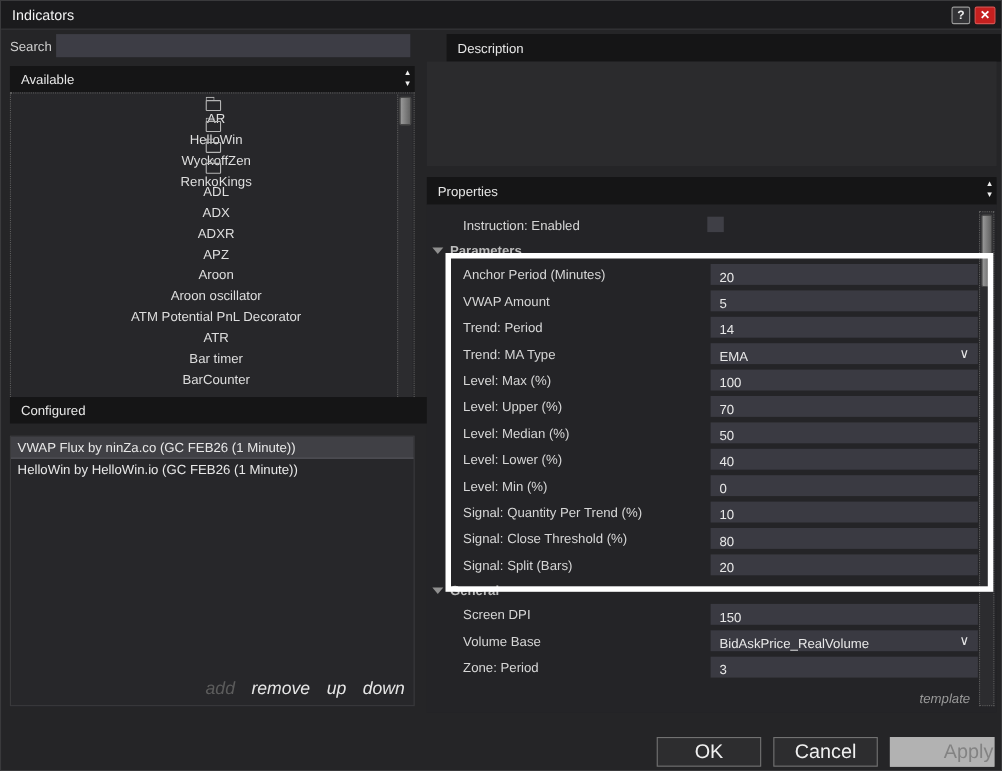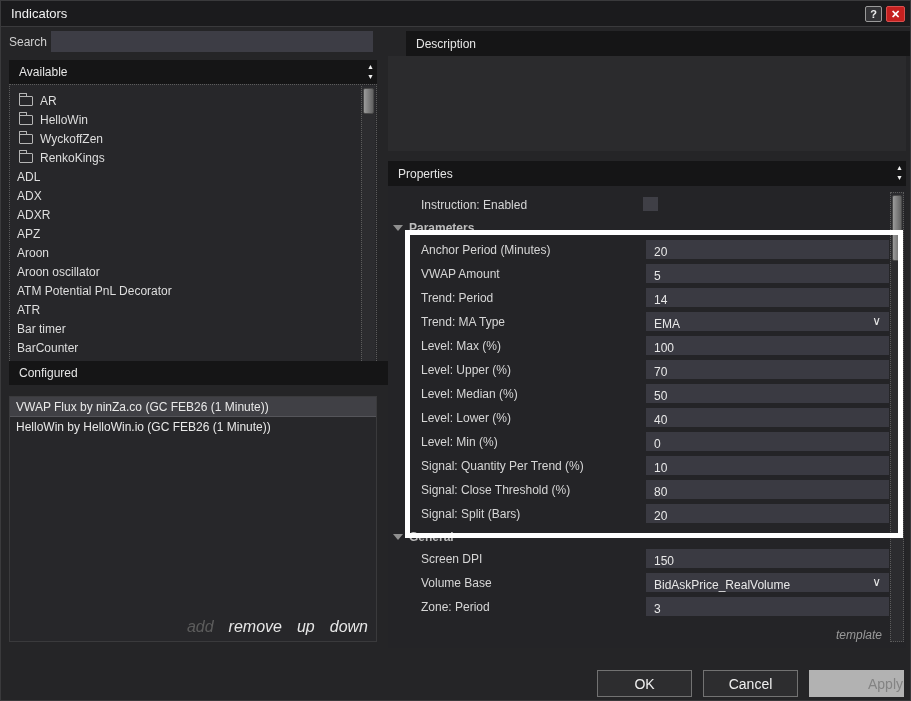--- a/index.html
+++ b/index.html
@@ -52,21 +52,21 @@
   }
   .hdr-arrows span { color:#f0f0f0; font-size:7px; line-height:9px; cursor:pointer; }
   .listbox {
     position:absolute; background:#27272a; border:1px dotted #5c5c5c;
   }
   .list-available { left:8px; top:83px; width:368px; height:279px; }
   .list-configured { left:8px; top:395px; width:368px; height:246px; border:1px solid #3a3a3c; }
   .list-items { padding-top:6px; }
   .list-item {
     height:19px; display:flex; align-items:center; padding-left:7px;
-    color:#dedede; white-space:nowrap; cursor:default;
+    color:#dedede; white-space:nowrap; cursor:default;flex-direction:column;
   }
   .folder-icon {
     position:relative; width:14px; height:10px; margin-left:2px; margin-right:7px;
     border:1px solid #b5b5b5; border-radius:1px; flex:none;
   }
   .folder-icon::before {
     content:""; position:absolute; left:-1px; top:-4px; width:6px; height:3px;
     border:1px solid #b5b5b5; border-bottom:none; border-radius:1px 1px 0 0;
   }
   .vscroll {
@@ -131,21 +131,21 @@
     border:1px solid #4a4a4a; border-radius:2px; cursor:grab;
   }
   .template-link {
     position:absolute; right:24px; bottom:6px; font-style:italic; color:#9a9a9a;
     cursor:pointer;
   }
   
   .footer-btn {
     position:absolute; top:669px; width:95px; height:27px;
     background:#2d2d2f; border:1px solid #727272; color:#f0f0f0;
-    font-family:inherit; font-size:14px; cursor:pointer;
+    font-family:inherit; font-size:18px; cursor:pointer;
   }
   .btn-ok { left:596px; }
   .btn-cancel { left:702px; }
   .btn-apply { left:808px; background:#b2b2b2; border-color:#b2b2b2; color:#838383; cursor:default;text-align:right; }
   
   .highlight-box {
     position:absolute; border:5px solid #ffffff; z-index:40; pointer-events:none;
   }
 </style>
 </head>

